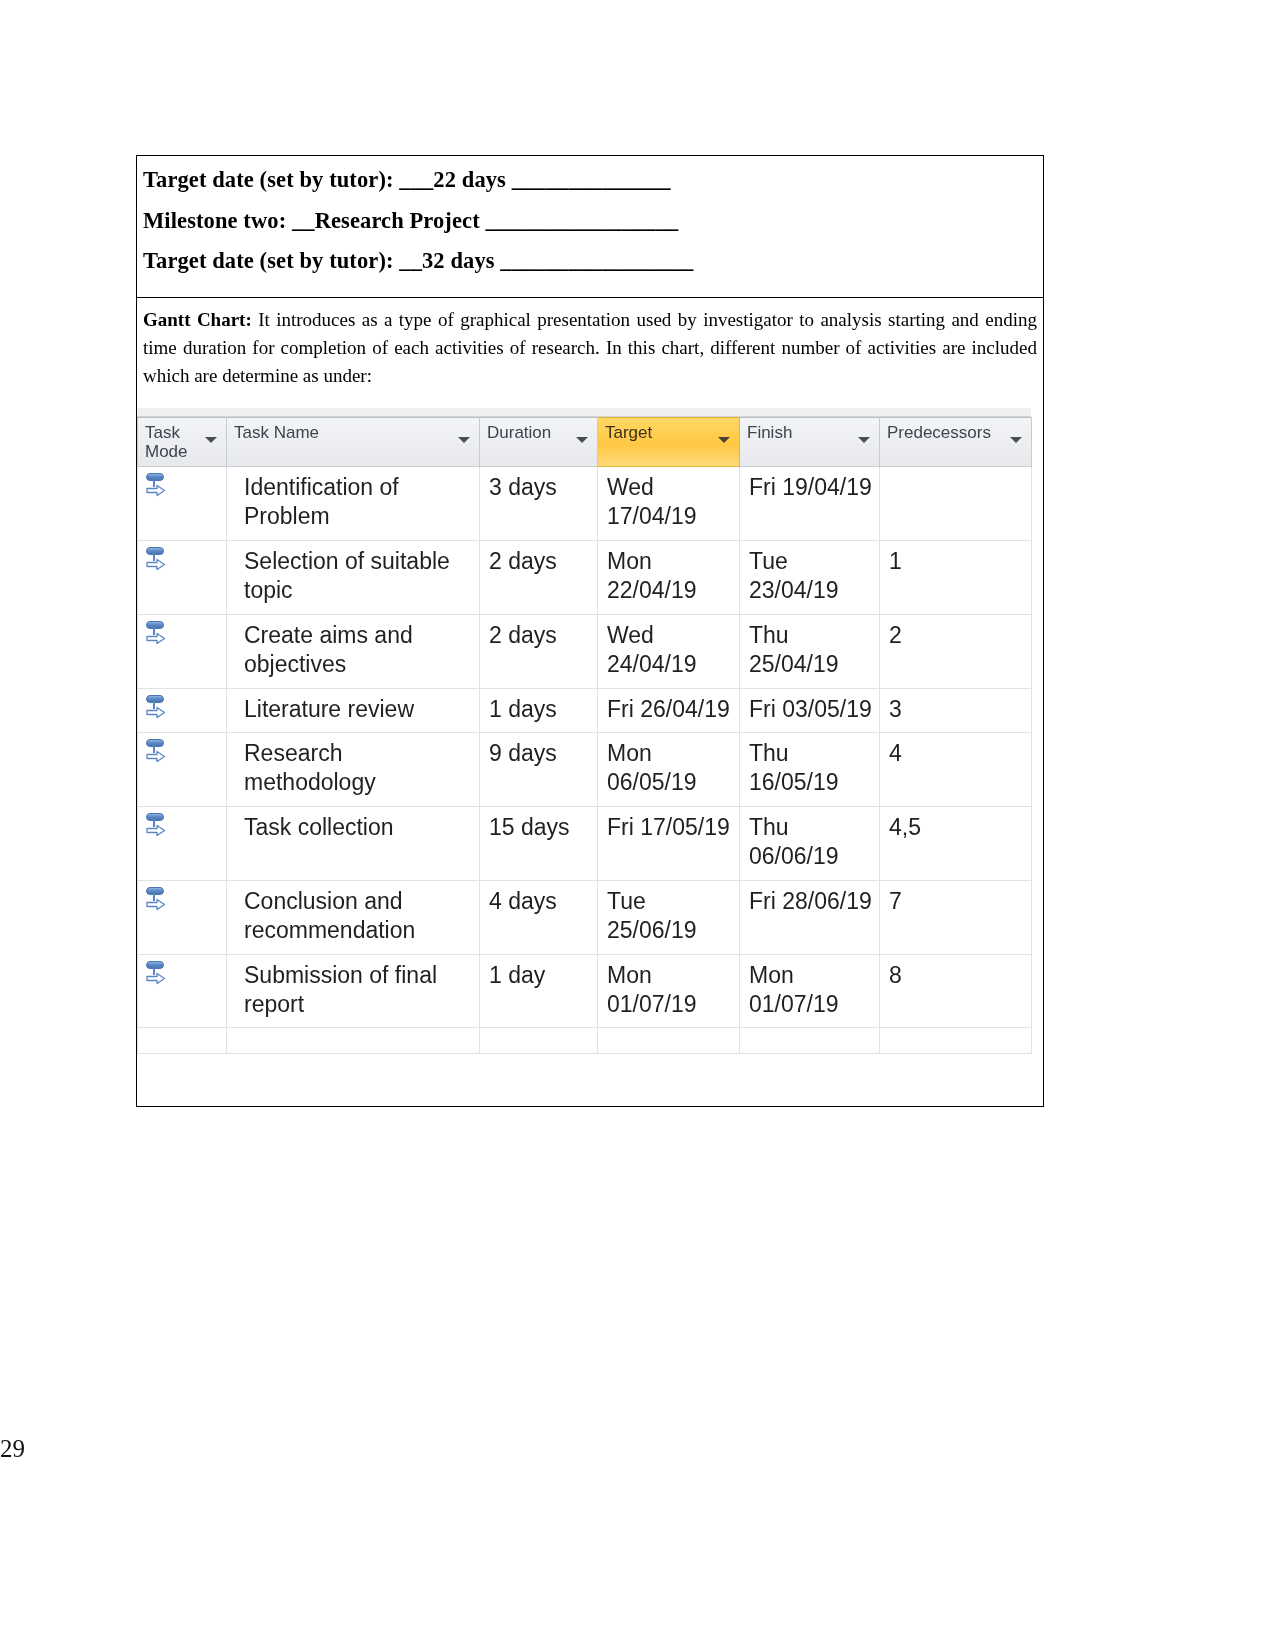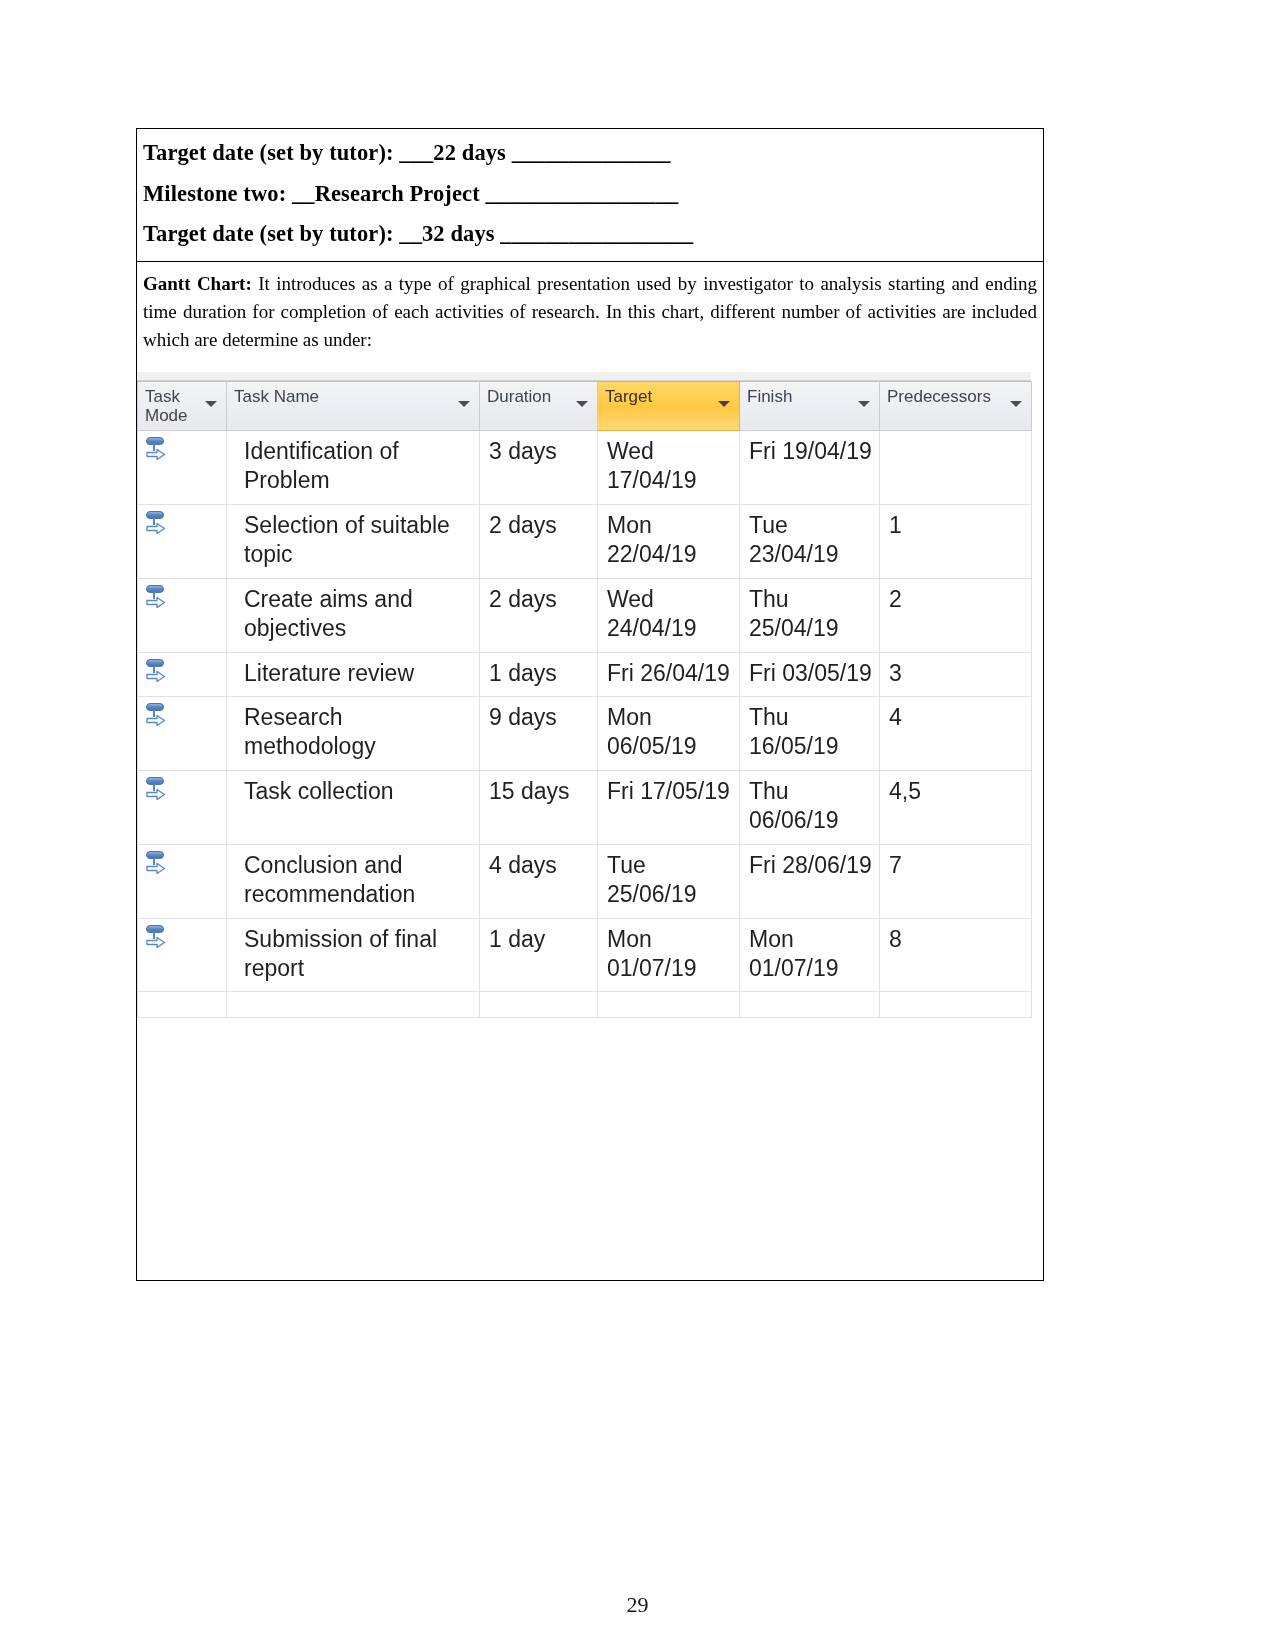--- a/index.html
+++ b/index.html
@@ -13,43 +13,43 @@
     position: relative;
     font-family: "Liberation Serif", serif;
     color: #000000;
     overflow: hidden;
   }
 
   
   #doc-box {
     position: absolute;
     left: 136px;
-    top: 128px;
+    top: 155px;
     width: 908px;
-    height: 1153px;
+    height: 952px;
     border: 1.5px solid #000000;
     box-sizing: border-box;
     background: #ffffff;
   }
 
   
   #milestone-block {
     padding: 4px 8px 6px 6px;
     border-bottom: 1.5px solid #000000;
   }
   .milestone-line {
     font-family: "Liberation Serif", serif;
     font-weight: bold;
     font-size: 22.5px;
     line-height: 1.0;
     margin: 9px 0 18px 0;
     white-space: nowrap;
     letter-spacing: 0.1px;
   }
-  .milestone-line:last-child { margin-bottom: 9px; }
+  .milestone-line:last-child { }
 
   
   #gantt-desc {
     padding: 8px 6px 4px 6px;
     font-family: "Liberation Serif", serif;
     font-size: 19px;
     line-height: 1.48;
     text-align: justify;
     text-justify: inter-word;
   }
@@ -158,24 +158,24 @@
     width: 2px; height: 7px;
     background: #5a86c4;
   }
   .taskmode-icon .arrow { position: absolute; left: 1px; top: 12px; }
 
   
   #page-number {
     position: absolute;
     left: 0;
     right: 0;
-    top: 1592px;
-    text-align: center;
+    top: 1435px;
+    text-align: left;
     font-family: "Liberation Serif", serif;
-    font-size: 22px;
+    font-size: 25px;
     color: #111111;
   }
 </style>
 </head>
 <body>
 
 <div id="doc-box">
 
   <div id="milestone-block">
     <div class="milestone-line">Target date (set by tutor):  ___22 days ______________</div>

